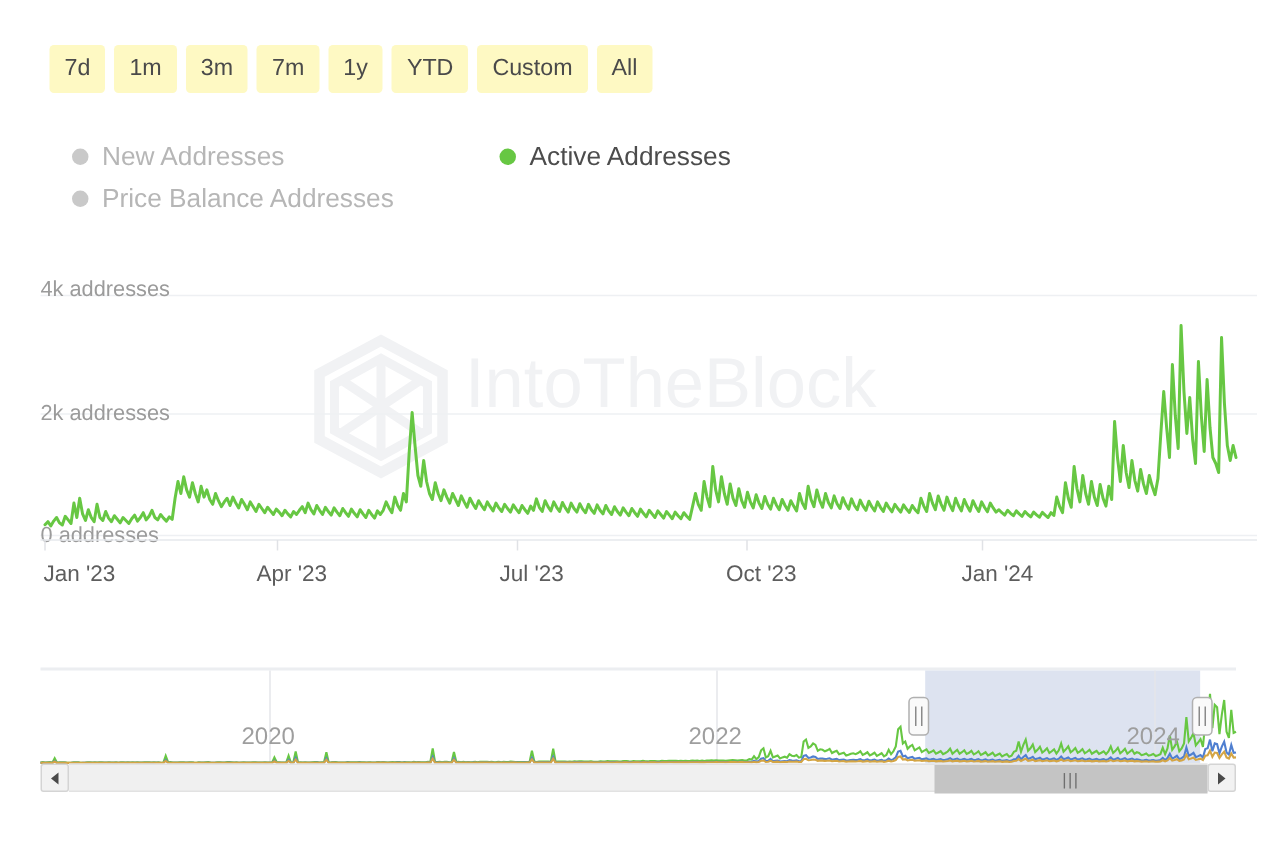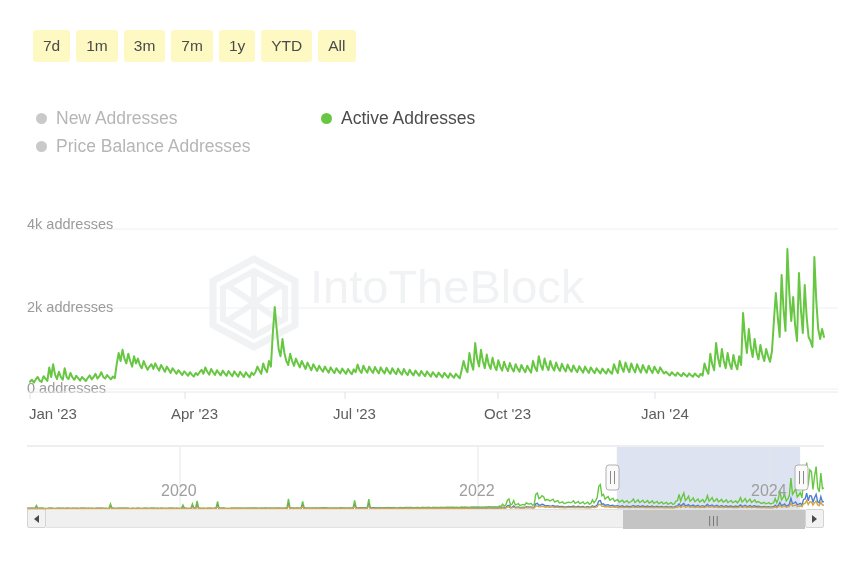--- a/index.html
+++ b/index.html
@@ -26,41 +26,41 @@
     font-family: "Liberation Sans", sans-serif;
     font-size: 15.5px;
     line-height: 1;
     padding: 8px 10px;
     cursor: pointer;
     white-space: nowrap;
   }
 
   
   .legend {
-    position: absolute; left: 36px; top: 92px;
+    position: absolute; left: 48px; top: 92px;
     width: 560px;
     display: flex; flex-wrap: wrap;
-    column-gap: 0px; row-gap: 3px; margin-top: 14px;
+    column-gap: 0px; row-gap: 3px;
   }
   .legend-item {
     display: flex; align-items: center; gap: 9px;
     cursor: pointer;
     height: 25px;
   }
   .legend-item.col1 { width: 285px; }
   .legend-item.col2 { width: 275px; text-align: center; }
   .legend-dot { width: 11px; height: 11px; border-radius: 50%; flex: 0 0 auto; }
   .legend-dot.off { background: #c9c9c9; }
   .legend-dot.on  { background: #67c743; }
   .legend-label { font-size: 17.5px; white-space: nowrap; }
   .legend-label.off { color: #b6b6b6; }
   .legend-label.on  { color: #4c4c4c; }
 
   
-  .chart-area { position: absolute; left: 0; top: 196px; width: 850px; height: 240px; }
+  .chart-area { position: absolute; left: 0; top: 164px; width: 850px; height: 240px; }
   .plot-svg { display: block; }
   .axis-label {
     font-family: "Liberation Sans", sans-serif;
     font-size: 14.5px;
     fill: #9b9b9b;
   }
   .xaxis-label {
     font-family: "Liberation Sans", sans-serif;
     font-size: 15px;
     fill: #5d5d5d;
@@ -122,20 +122,21 @@
 
 <div class="page">
 
   <div class="range-bar">
     <button class="range-btn">7d</button>
     <button class="range-btn">1m</button>
     <button class="range-btn">3m</button>
     <button class="range-btn">7m</button>
     <button class="range-btn">1y</button>
     <button class="range-btn">YTD</button>
+    <button class="range-btn">Custom</button>
     <button class="range-btn">All</button>
   </div>
 
   <div class="legend">
     <div class="legend-item col1">
       <span class="legend-dot off"></span>
       <span class="legend-label off">New Addresses</span>
     </div>
     <div class="legend-item col2">
       <span class="legend-dot on"></span>

